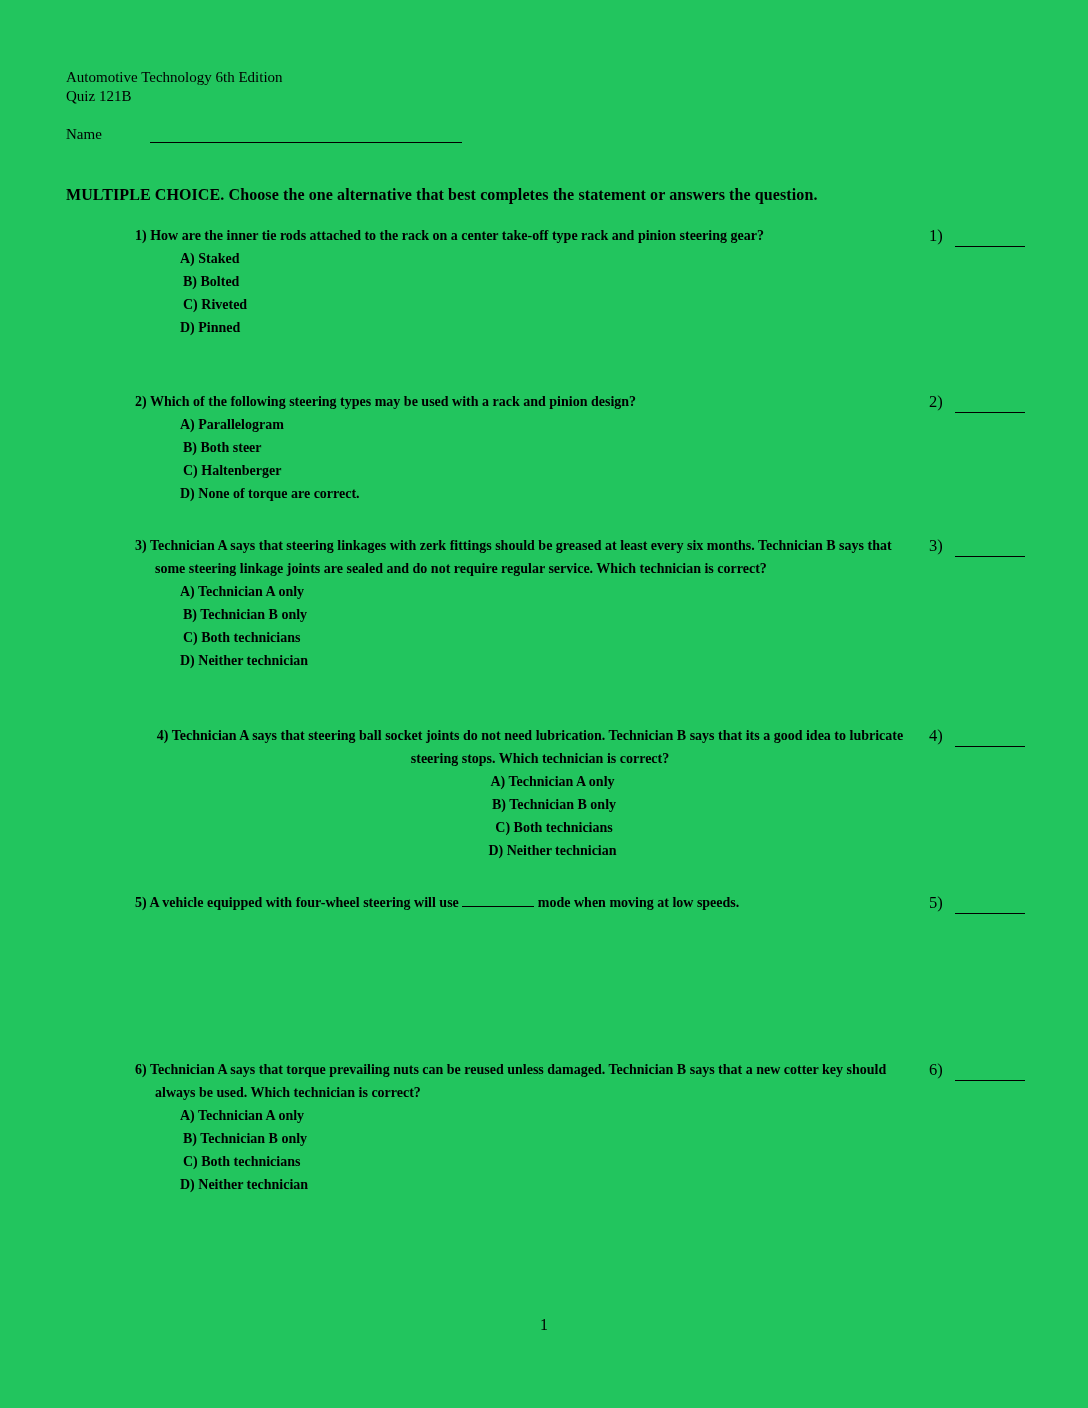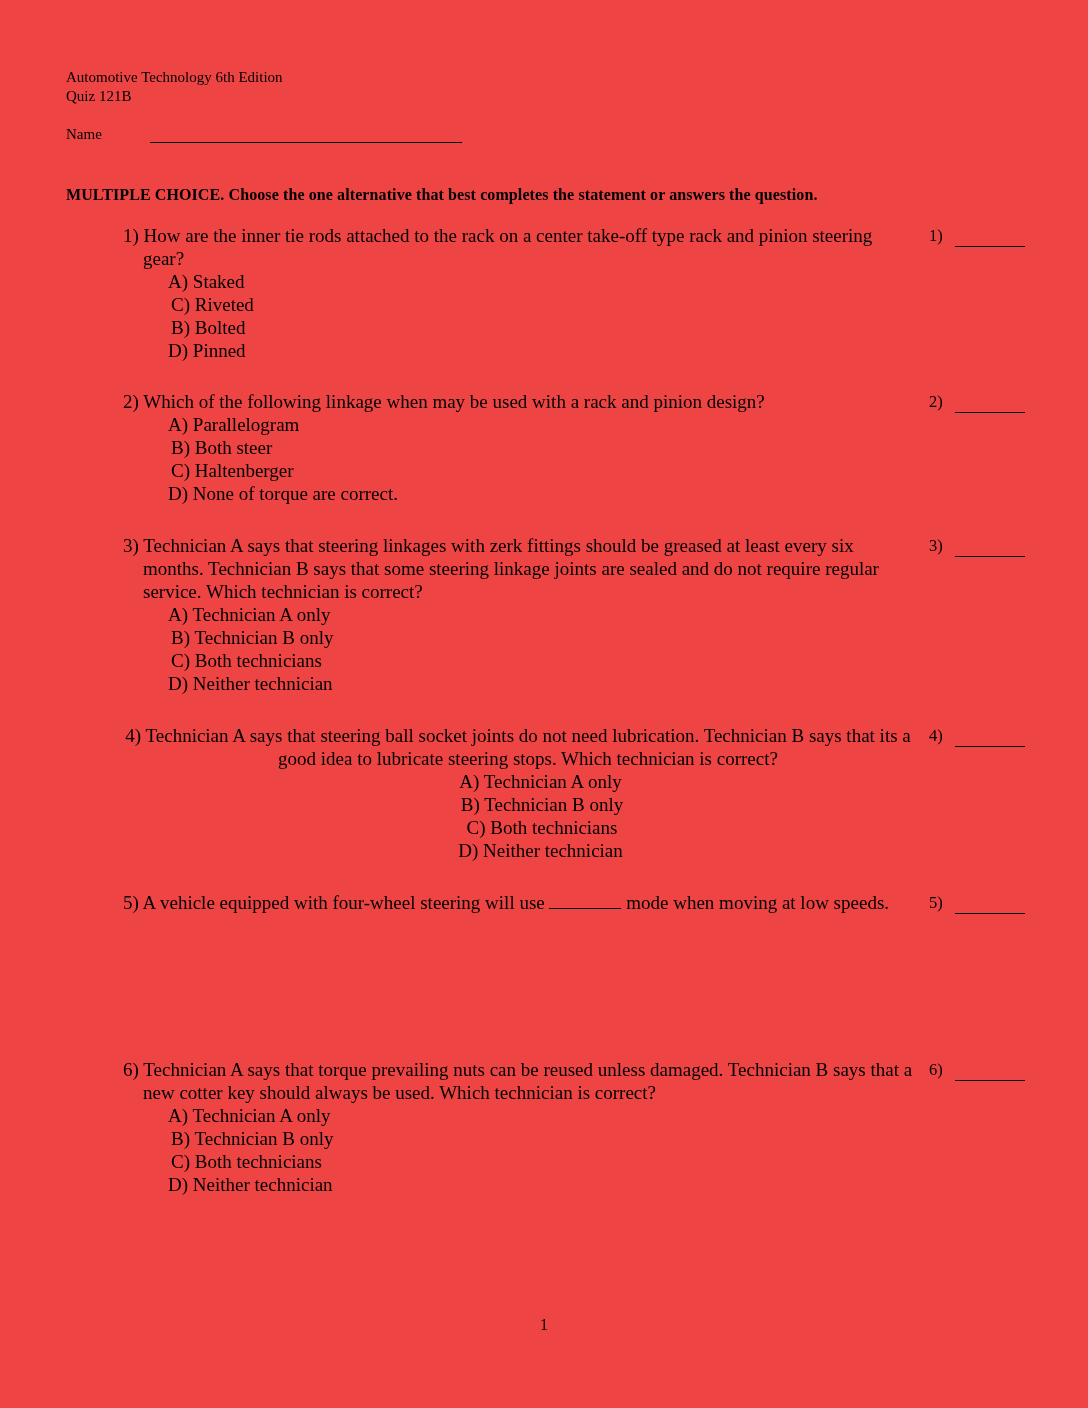--- a/index.html
+++ b/index.html
@@ -1,25 +1,25 @@
 <!DOCTYPE html>
 <html><head>
 <meta charset="utf-8">
 <style>
   html, body { margin: 0; padding: 0; background: #ffffff; }
   body { width: 1088px; height: 1408px; position: relative; overflow: hidden; color: #000; }
-  .page { position: absolute; left: 0; top: 0; width: 1088px; height: 1408px; background: #ef4444; }
+  .page { position: absolute; left: 0; top: 0; width: 1088px; height: 1408px; background: #22c55e; }
   .serif { font-family: "Liberation Serif", "DejaVu Serif", serif; }
   .header-line { position: absolute; left: 66px; font-size: 15px; line-height: 18px; }
   #h-title { top: 68px; }
   #h-quiz { top: 87px; }
   .name-row { position: absolute; left: 66px; top: 126px; font-size: 15px; display: flex; align-items: flex-end; gap: 48px; }
   .name-line { display: inline-block; width: 312px; border-bottom: 1px solid #000; height: 16px; margin-left: 0; }
   .instructions { position: absolute; left: 66px; top: 186px; font-size: 16px; font-weight: bold; white-space: nowrap; letter-spacing: 0.1px; }
-  .question { position: absolute; left: 123px; width: 790px; font-size: 19px; line-height: 23px; }
+  .question { position: absolute; left: 135px; width: 790px; font-size: 14px; line-height: 23px; font-weight: bold; }
   .q-stem { padding-left: 20px; text-indent: -20px; }
   .choices { margin-left: 45px; }
   .choice { height: 23px; white-space: nowrap; }
   .choice.b, .choice.c { padding-left: 3px; }
   .answer-slot { position: absolute; left: 929px; font-size: 16.5px; line-height: 23px; display: flex; align-items: flex-end; }
   .answer-num { width: 26px; }
   .answer-blank { display: inline-block; width: 70px; border-bottom: 1.5px solid #000; height: 17px; }
   .inline-blank { display: inline-block; width: 72px; border-bottom: 1px solid #000; height: 14px; vertical-align: baseline; }
   .page-number { position: absolute; left: 0; width: 1088px; top: 1316px; text-align: center; font-size: 16px; }
 </style>
@@ -35,32 +35,32 @@
     <span>Name</span>
     <span class="name-line"></span>
   </div>
 
   <div class="instructions">MULTIPLE CHOICE.  Choose the one alternative that best completes the statement or answers the question.</div>
 
   <div class="question" style="top:224px;">
     <div class="q-stem"><span>1)</span> <span>How are the inner tie rods attached to the rack on a center take-off type rack and pinion steering gear?</span></div>
     <div class="choices">
       <div class="choice a"><span>A)</span> <span>Staked</span></div>
+      <div class="choice b"><span>B)</span> <span>Bolted</span></div>
       <div class="choice c"><span>C)</span> <span>Riveted</span></div>
-      <div class="choice b"><span>B)</span> <span>Bolted</span></div>
       <div class="choice d"><span>D)</span> <span>Pinned</span></div>
     </div>
   </div>
   <div class="answer-slot" style="top:224px;">
     <span class="answer-num">1)</span>
     <span class="answer-blank"></span>
   </div>
 
   <div class="question" style="top:390px;">
-    <div class="q-stem"><span>2)</span> <span>Which of the following linkage when may be used with a rack and pinion design?</span></div>
+    <div class="q-stem"><span>2)</span> <span>Which of the following steering types may be used with a rack and pinion design?</span></div>
     <div class="choices">
       <div class="choice a"><span>A)</span> <span>Parallelogram</span></div>
       <div class="choice b"><span>B)</span> <span>Both steer</span></div>
       <div class="choice c"><span>C)</span> <span>Haltenberger</span></div>
       <div class="choice d"><span>D)</span> <span>None of torque are correct.</span></div>
     </div>
   </div>
   <div class="answer-slot" style="top:390px;">
     <span class="answer-num">2)</span>
     <span class="answer-blank"></span>

